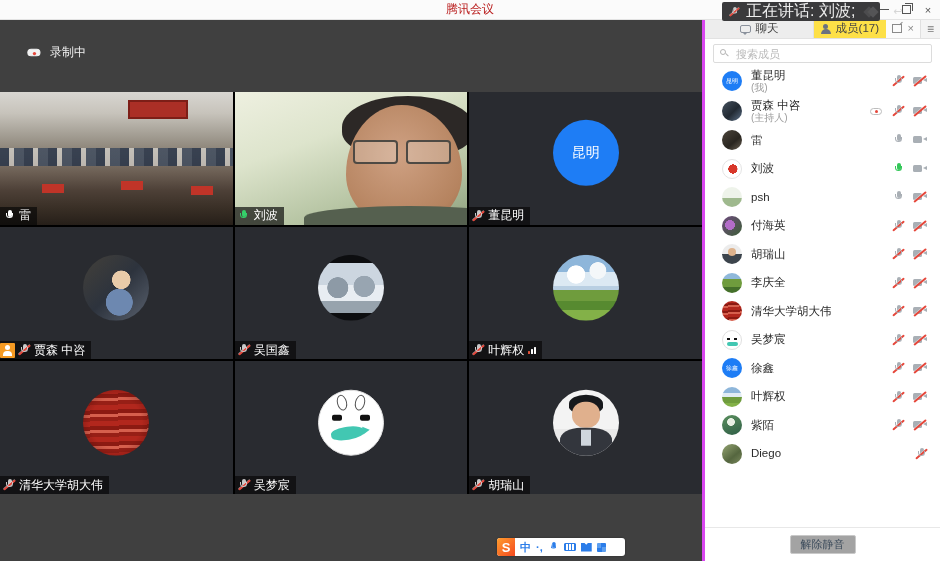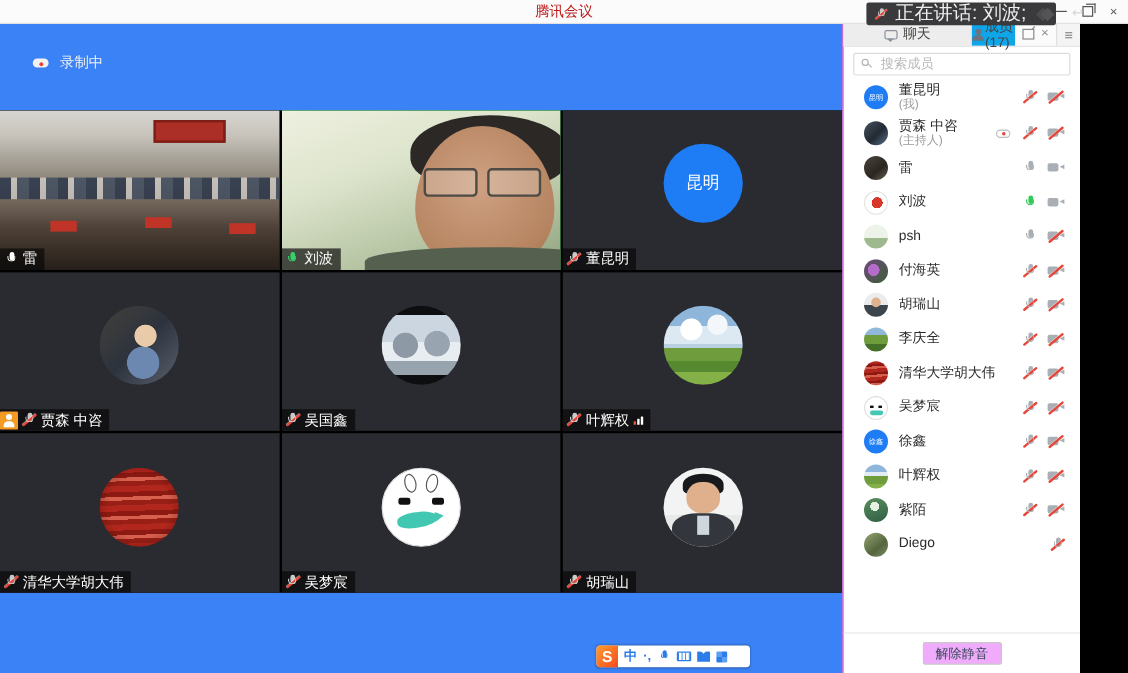--- a/index.html
+++ b/index.html
@@ -35,21 +35,21 @@
   .cloudrec::before{content:"";position:absolute;left:0;top:1px;width:12px;height:7px;background:#fff;border:1px solid #bdbdbd;border-radius:5px;box-sizing:border-box;}
   .cloudrec::after{content:"";position:absolute;left:4.5px;top:3.5px;width:3px;height:3px;border-radius:50%;background:#e5473b;}
   .cloudrec.solid::before{background:#f2f2f2;border-color:#f2f2f2;}
   .hostbadge{width:15px;height:15px;background:#f59a23;border-radius:1px;position:relative;flex:0 0 auto;}
   .hostbadge::before{content:"";position:absolute;left:5px;top:2.5px;width:5px;height:5px;border-radius:50%;background:#fff;}
   .hostbadge::after{content:"";position:absolute;left:3px;top:8.5px;width:9px;height:4.5px;border-radius:4px 4px 0 0;background:#fff;}
   .signal{display:flex;align-items:flex-end;gap:1px;height:8px;flex:0 0 auto;}
   .signal i{display:block;width:2px;border-radius:.5px;}
   .signal .b1{height:3px;background:#e5533a;} .signal .b2{height:5px;background:#fff;} .signal .b3{height:7px;background:#fff;}
   
-  .main{position:absolute;top:19px;left:0;width:702px;height:542px;background:#3b82f6;}
+  .main{position:absolute;top:19px;left:0;width:702px;height:542px;background:#404040;}
   .recbar{position:absolute;left:28px;top:25px;display:flex;align-items:center;gap:8px;}
   .recbar .cloudrec{transform:scale(1.1);}
   .recbar .txt{color:#f0f0f0;font-size:12px;}
   .grid{position:absolute;left:0;top:73px;width:702px;height:402px;display:grid;grid-template-columns:1fr 1fr 1fr;grid-template-rows:1fr 1fr 1fr;gap:2px;background:#000;}
   .tile{position:relative;background:#292b30;overflow:hidden;}
   .tile.speaking{outline:2px solid #23c343;outline-offset:-2px;}
   .label{position:absolute;left:0;bottom:0;height:18px;background:rgba(8,8,8,.68);display:flex;align-items:center;gap:4px;padding:0 6px 0 4px;max-width:95%;}
   .label .nm{color:#fff;font-size:12px;white-space:nowrap;}
   .label .hostbadge{margin-left:-4px;}
   .avcircle{position:absolute;left:50%;top:50%;width:66px;height:66px;border-radius:50%;transform:translate(-50%,-58%);overflow:hidden;}
@@ -85,25 +85,25 @@
   .art-suit .shirt{position:absolute;left:28px;top:40px;width:10px;height:16px;background:#cfd6dd;}
   
   .sogou{position:absolute;left:497px;top:519px;width:128px;height:18px;background:#fff;border-radius:3px;display:flex;align-items:center;gap:5px;padding:0 4px 0 0;box-sizing:border-box;box-shadow:0 0 2px rgba(0,0,0,.4);}
   .slogo{width:18px;height:18px;border-radius:3px 0 0 3px;background:linear-gradient(135deg,#ff9d2e 0%,#f4491f 100%);color:#fff;font-weight:bold;font-size:13px;display:flex;align-items:center;justify-content:center;}
   .sg{color:#2b7de9;font-size:11px;font-weight:bold;line-height:1;}
   .sg-mic{color:#2b7de9;transform:scale(.85);}
   .sg-kbd{width:12px;height:8px;border:1.5px solid #2b7de9;border-radius:1px;box-sizing:border-box;background:linear-gradient(90deg,#2b7de9 1px,transparent 1px);background-size:3px 100%;}
   .sg-shirt{width:11px;height:9px;background:#2b7de9;clip-path:polygon(0 0,30% 0,50% 25%,70% 0,100% 0,100% 100%,0 100%);}
   .sg-grid{width:9px;height:9px;background:conic-gradient(#2b7de9 0 25%,#5ea0f0 25% 50%,#2b7de9 50% 75%,#5ea0f0 75% 100%);border-radius:1px;}
   
-  .panel{position:absolute;top:19px;left:702px;width:198px;height:542px;background:#fff;border-left:1px solid #d946ef;box-sizing:border-box;display:flex;flex-direction:column;}
+  .panel{position:absolute;top:19px;left:702px;width:238px;height:542px;background:#fff;border-left:3px solid #d946ef;box-sizing:border-box;display:flex;flex-direction:column;}
   .tabs{height:19px;display:flex;align-items:stretch;background:#f4f4f4;border-bottom:1px solid #e2e2e2;flex:0 0 auto;}
   .tab{display:flex;align-items:center;justify-content:center;gap:5px;font-size:11.5px;color:#444;}
   .tab-chat{width:108px;background:#ededed;border-right:1px solid #e0e0e0;}
-  .tab-members{flex:1;background:#0ea5e9;}
+  .tab-members{flex:1;background:#fde047;}
   .tabicons{display:flex;align-items:center;gap:6px;padding:0 6px;background:#fbfbfb;}
   .popout{width:8px;height:7px;border:1px solid #8a8a8a;position:relative;}
   .popout::after{content:"";position:absolute;right:-2px;top:-2px;width:4px;height:1px;background:#8a8a8a;transform:rotate(-45deg);}
   .tabx{color:#8a8a8a;font-size:11px;line-height:1;}
   .burger{color:#777;font-size:12px;padding:0 6px;border-left:1px solid #e0e0e0;display:flex;align-items:center;background:#f4f4f4;}
   .chatbub{width:11px;height:8px;border:1.2px solid #8a919c;border-radius:2px;position:relative;box-sizing:border-box;}
   .chatbub::after{content:"";position:absolute;left:1px;bottom:-3px;border-left:3px solid transparent;border-right:3px solid transparent;border-top:3px solid #8a919c;}
   .personico{position:relative;width:10px;height:10px;}
   .personico::before{content:"";position:absolute;left:2.5px;top:0;width:5px;height:5px;border-radius:50%;background:#6b7280;}
   .personico::after{content:"";position:absolute;left:0;top:5.5px;width:10px;height:4.5px;border-radius:5px 5px 0 0;background:#6b7280;}
@@ -134,21 +134,21 @@
   .la-li{background:linear-gradient(180deg,#8fb8da 0 30%,#6f9c3d 30% 70%,#44702a 70% 100%);}
   .la-qinghua{background:repeating-linear-gradient(175deg,#b2271d 0 3px,#8c1a12 3px 5px,#d65f4d 5px 7px);}
   .la-wang{background:linear-gradient(140deg,#6a6a6a 0%,#1e1e1e 70%);}
   .la-wu{background:#fff;border:1px solid #e0e0e0;box-sizing:border-box;}
   .la-wu::before{content:"";position:absolute;left:4px;top:7px;width:3px;height:2px;background:#111;box-shadow:7px 0 0 #111;}
   .la-wu::after{content:"";position:absolute;left:4px;top:11px;width:11px;height:4px;border-radius:3px;background:#42c7b2;}
   .la-ye{background:linear-gradient(180deg,#8eb6da 0 30%,#e2ecf4 30% 50%,#6f9c3d 50% 80%,#83b148 80% 100%);}
   .la-zimo{background:radial-gradient(circle at 45% 35%,#e8f0e4 0 22%,rgba(0,0,0,0) 23%),linear-gradient(160deg,#5a8f5e 0%,#2f5e46 100%);}
   .la-diego{background:linear-gradient(140deg,#95a573 0%,#55663f 60%,#7b8a5e 100%);}
   .pfooter{flex:0 0 auto;height:34px;border-top:1px solid #e8e8e8;display:flex;align-items:flex-start;justify-content:center;padding-top:7px;box-sizing:border-box;}
-  .unmute{height:19px;min-width:66px;padding:0 10px;background:#f0abfc;border:1px solid #c9c9c9;border-radius:2px;font-size:11px;color:#3b4a5a;display:flex;align-items:center;justify-content:center;font-family:inherit;}
+  .unmute{height:19px;min-width:66px;padding:0 10px;background:#a3a3a3;border:1px solid #c9c9c9;border-radius:2px;font-size:11px;color:#3b4a5a;display:flex;align-items:center;justify-content:center;font-family:inherit;}
 </style>
 </head>
 <body>
 
 <div class="titlebar">
   <div class="title">腾讯会议</div>
   <div class="wctrls">
     <div class="wbtn">
         <span class="ico-min"></span>
       </div>

